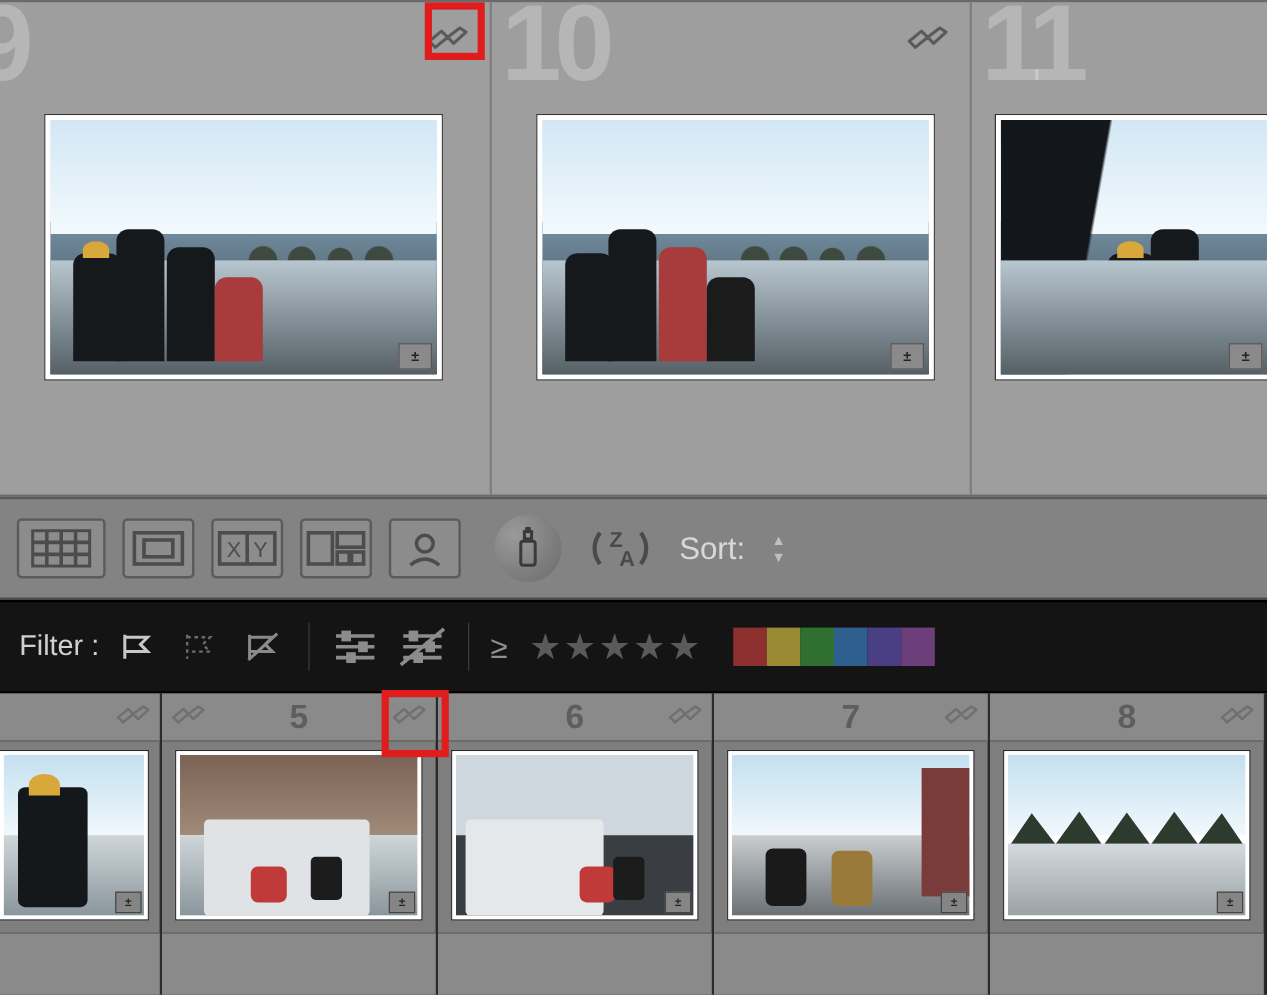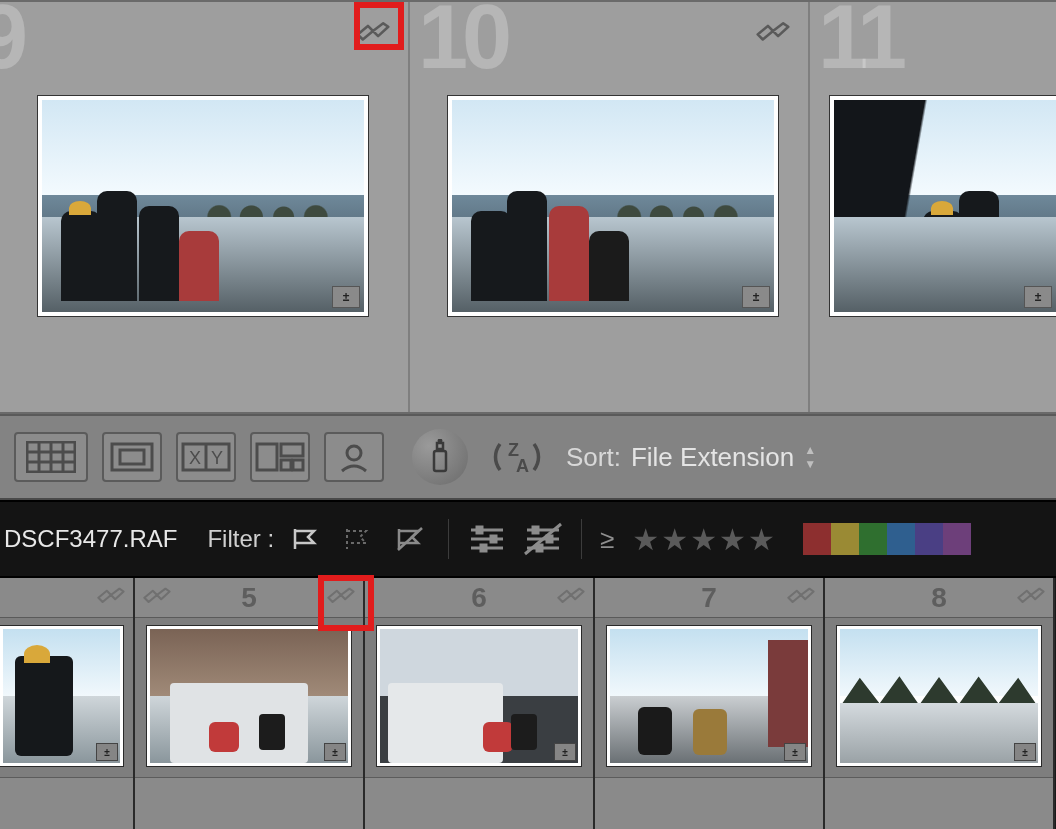--- a/index.html
+++ b/index.html
@@ -124,21 +124,21 @@
   .tool-spraycan{
     width:56px;height:56px;border-radius:50%;
     background:radial-gradient(circle at 30% 30%, #9a9a9a, #6a6a6a);
     display:flex;align-items:center;justify-content:center;
     margin-left:14px;
   }
   .tool-az{
     width:70px;height:50px;display:flex;align-items:center;justify-content:center;
     color:#4a4a4a;font-size:28px;font-weight:700;
   }
-  .sort-block{display:flex;align-items:center;gap:10px;color:#d8d8d8;font-size:26px;}
+  .sort-block{display:flex;align-items:center;gap:22px;color:#d8d8d8;font-size:26px;}
   .sort-block .val{color:#e4e4e4;}
   .sort-arrows{display:flex;flex-direction:column;gap:1px;font-size:12px;color:#bfbfbf;}
 
   
   .filter-bar{
     height:78px;
     background:#141414;
     display:flex;align-items:center;
     padding:0 4px;
     gap:18px;
@@ -340,27 +340,25 @@
   <div class="tool-az">
     <svg width="54" height="42" viewBox="0 0 54 42" fill="none" stroke="#4a4a4a" stroke-width="3.5">
       <path d="M10 8 C 4 16, 4 26, 10 34"></path>
         <path d="M44 8 C 50 16, 50 26, 44 34"></path>
       <text x="18" y="20" font-size="18" fill="#4a4a4a" stroke="none" font-weight="700">Z</text>
       <text x="26" y="36" font-size="18" fill="#4a4a4a" stroke="none" font-weight="700">A</text>
     </svg>
   </div>
   <div class="sort-block">
     <span>Sort:</span>
-    <span class="val">File Extension</span>
     <span class="sort-arrows">▲<br>▼</span>
   </div>
 </div>
 
 <div class="filter-bar">
-  <span class="fname">DSCF3477.RAF</span>
   <span class="lbl">Filter :</span>
   <span class="flag-ico">
     <svg viewBox="0 0 34 26" fill="none" stroke="#c8c8c8" stroke-width="2.5">
         <path d="M3 3 L3 23 M3 5 L22 5 L16 11 L22 17 L3 17"></path>
       </svg>
   </span>
   <span class="flag-ico">
     <svg viewBox="0 0 34 26" fill="none" stroke="#6a6a6a" stroke-width="2" stroke-dasharray="3 3">
         <path d="M3 3 L3 23 M3 5 L22 5 L16 11 L22 17 L3 17"></path>
       </svg>

